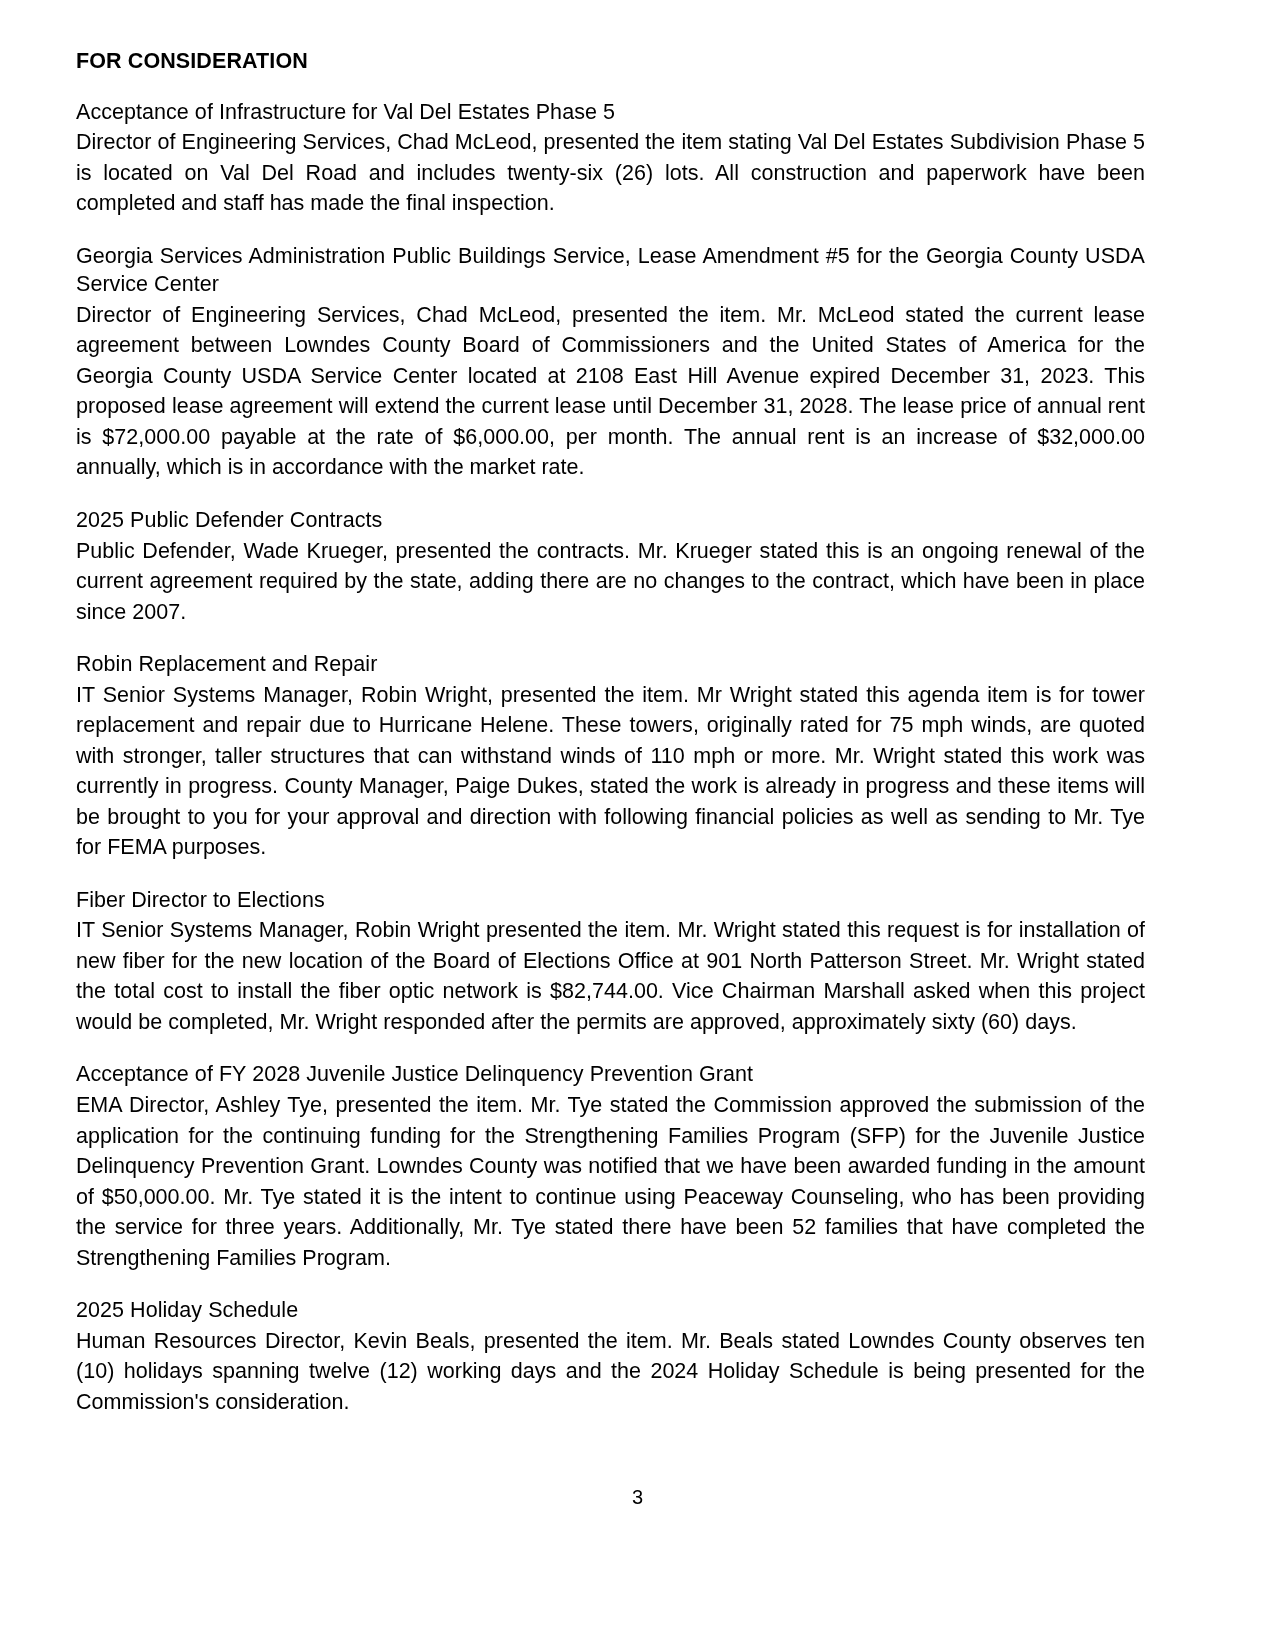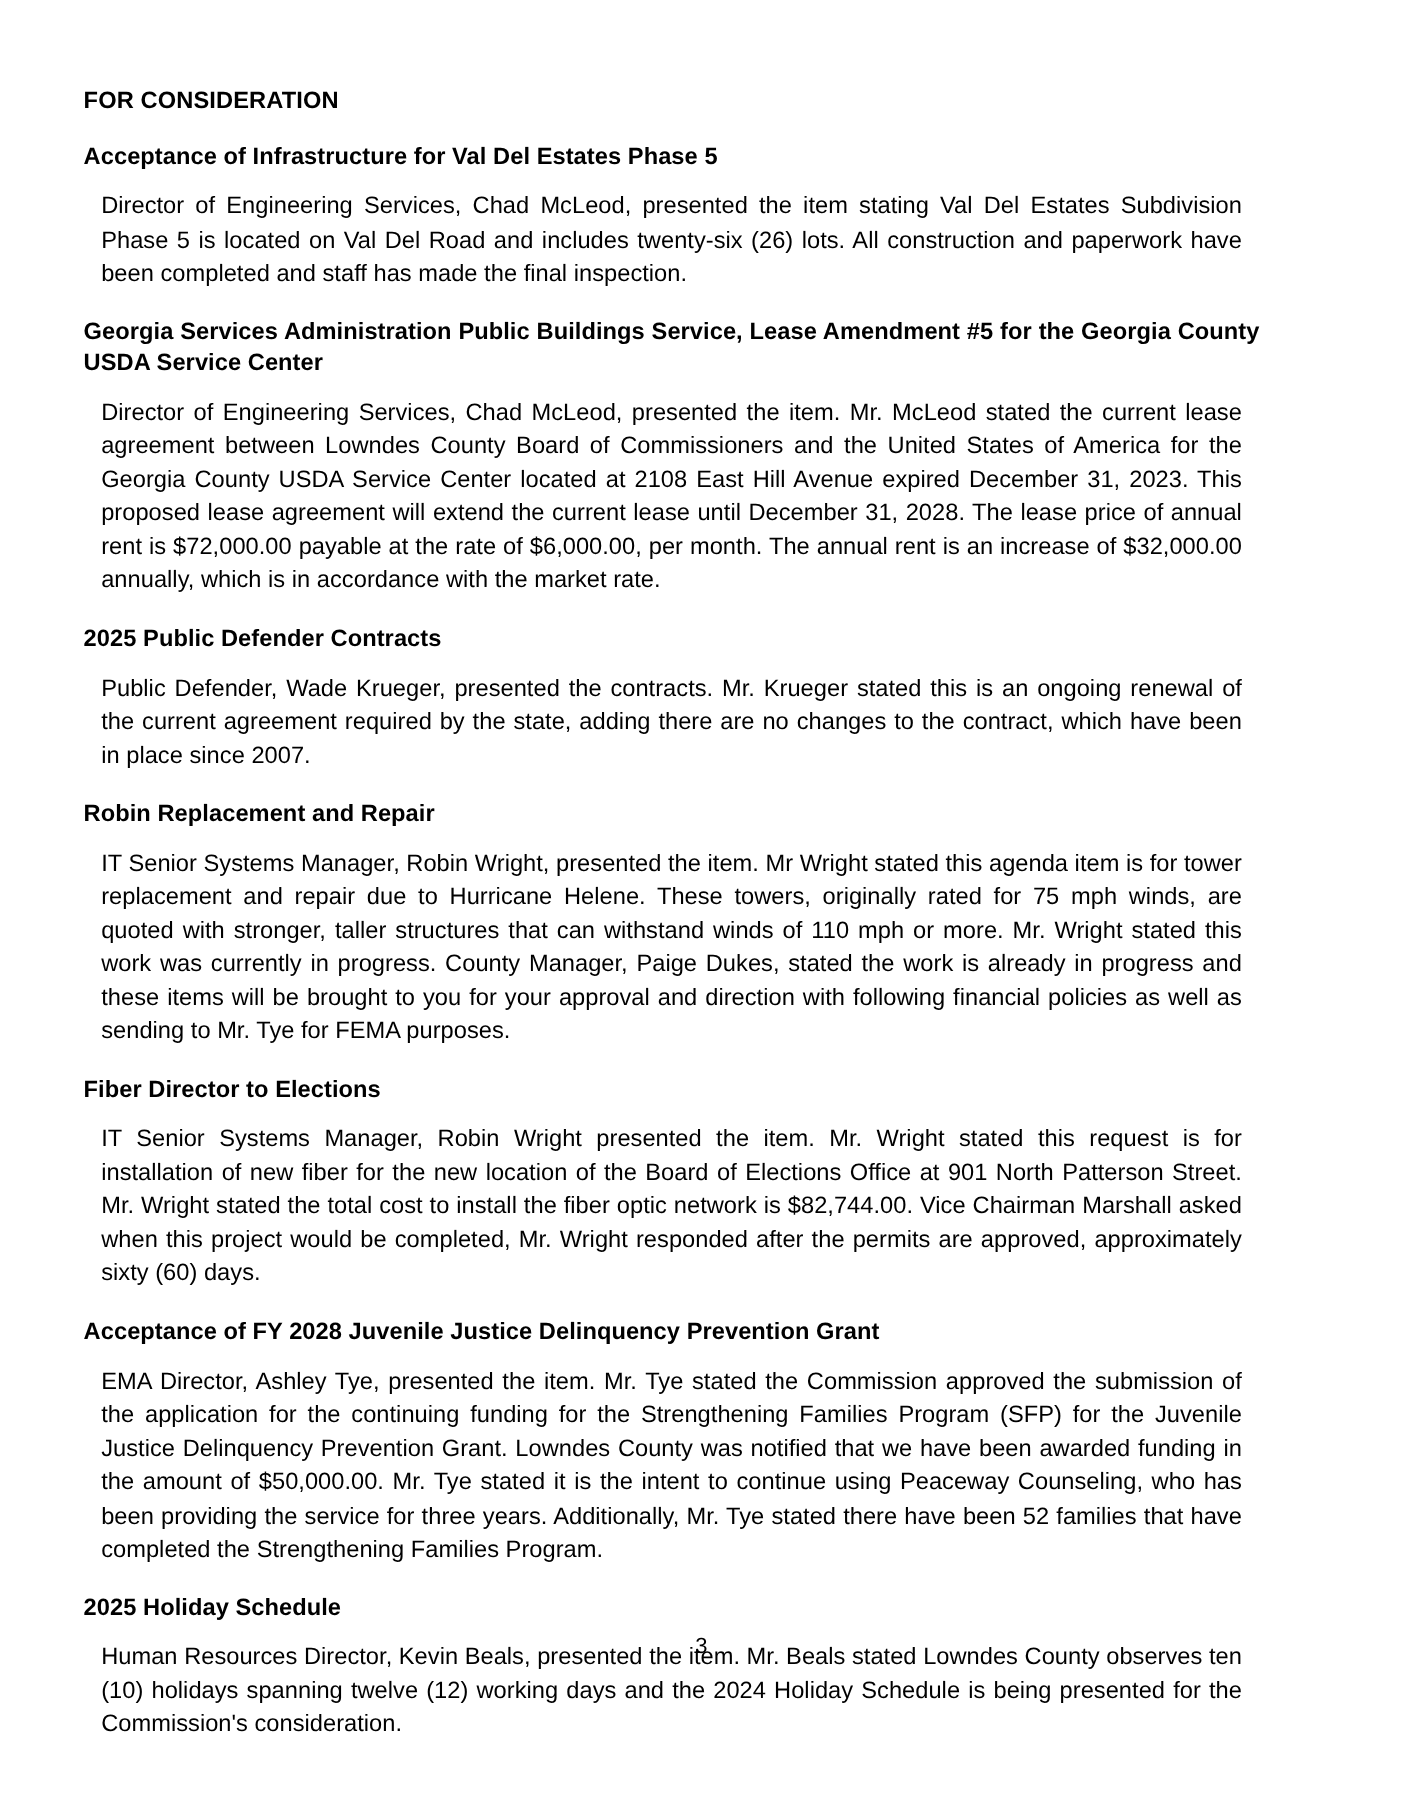--- a/index.html
+++ b/index.html
@@ -11,49 +11,49 @@
     font-family: "Liberation Sans", sans-serif;
     color: #000000;
   }
   .page {
     width: 1275px;
     height: 1650px;
     box-sizing: border-box;
     margin: 0 auto;
     background: #ffffff;
     position: relative;
-    padding: 78px 130px 0 76px;
+    padding: 48px 130px 0 76px;
   }
   .section-heading {
     font-size: 21.5px;
     font-weight: bold;
     line-height: 1.28;
     letter-spacing: 0.1px;
     margin: 0 0 22px 0;
   }
   .item {
     margin-bottom: 23px;
   }
   .item-title {
     font-size: 21.5px;
-    font-weight: bold;
+    font-weight: normal;
     line-height: 1.33;
     margin: 0 0 1px 0;
     letter-spacing: 0.05px;
   }
   .item-title.justified {
     text-align: justify;
     text-align-last: left;
   }
   .item-body {
     font-size: 21.5px;
     line-height: 1.42;
     text-align: justify;
     text-align-last: left;
-    margin: 16px;
+    margin: 0;
     letter-spacing: 0.02px;
   }
   .page-number {
     position: absolute;
     bottom: 143px;
     left: 0;
     width: 1275px;
     text-align: center;
     font-size: 20px;
     line-height: 1;

